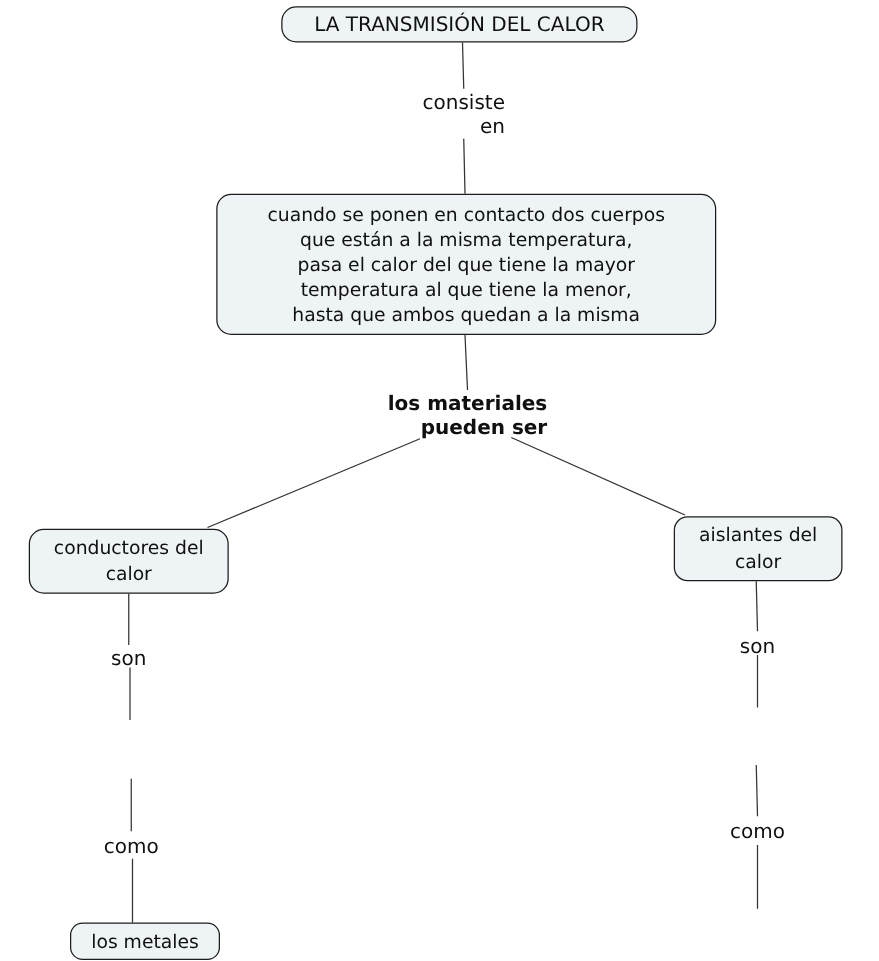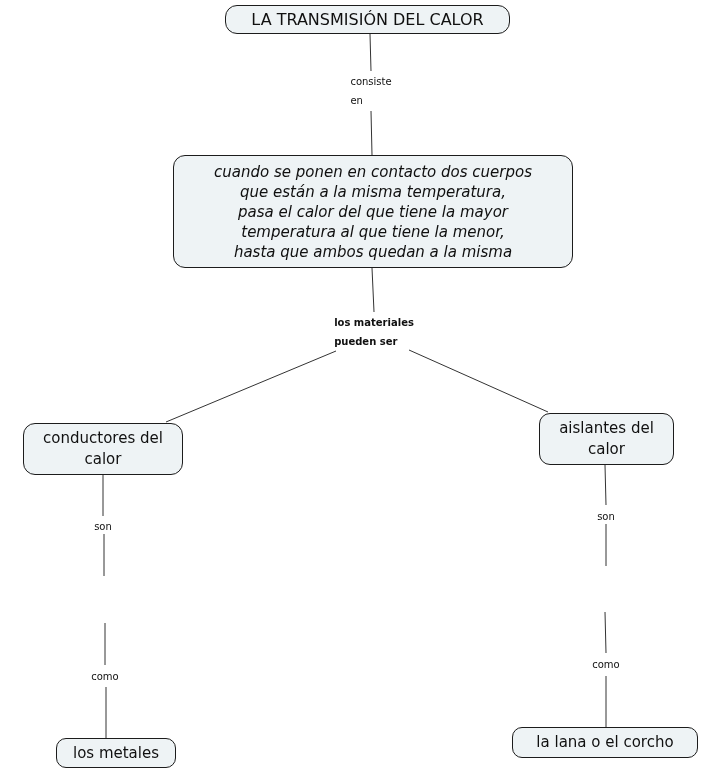--- a/index.html
+++ b/index.html
@@ -28,28 +28,28 @@
     border-radius:12px;
     display:flex;align-items:center;justify-content:center;
     text-align:center;
     white-space:pre-line;
     font-size:15px;
     line-height:21px;
   }
   .link-label{
     position:absolute;
     transform:translateX(-50%);
-    text-align:left;
+    text-align:right;
     white-space:pre-line;
-    font-size:10px;
+    font-size:16px;
     line-height:19px;
   }
   
   #node-title{left:225px;top:5px;width:285px;height:29px;font-size:16px;}
-  #node-definition{left:173px;top:155px;width:400px;height:113px;line-height:20px;font-style:italic;}
+  #node-definition{left:173px;top:155px;width:400px;height:113px;line-height:20px;}
   #node-conductores{left:23px;top:423px;width:160px;height:52px;}
   #node-aislantes{left:539px;top:413px;width:135px;height:52px;border-radius:11px;}
   #node-conductores-def{left:2px;top:576px;width:206px;height:47px;}
   #node-aislantes-def{left:509px;top:566px;width:193px;height:46px;}
   #node-metales{left:56px;top:738px;width:120px;height:30px;border-radius:10px;}
   #node-lana{left:512px;top:727px;width:186px;height:31px;border-radius:10px;}
   
   #label-consiste{left:371px;top:72px;}
   #label-pueden-ser{left:374px;top:313px;font-weight:bold;}
   #label-son-left{left:103px;top:517px;}
@@ -89,21 +89,20 @@
   <div class="node" id="node-conductores">conductores del
 calor</div>
 
   <div class="node" id="node-aislantes">aislantes del
 calor</div>
 
 
 
   <div class="node" id="node-metales">los metales</div>
 
-  <div class="node" id="node-lana">la lana o el corcho</div>
 
   <div class="link-label" id="label-consiste">consiste
 en</div>
 
   <div class="link-label" id="label-pueden-ser">los materiales
 pueden ser</div>
 
   <div class="link-label" id="label-son-left">son</div>
 
   <div class="link-label" id="label-son-right">son</div>

